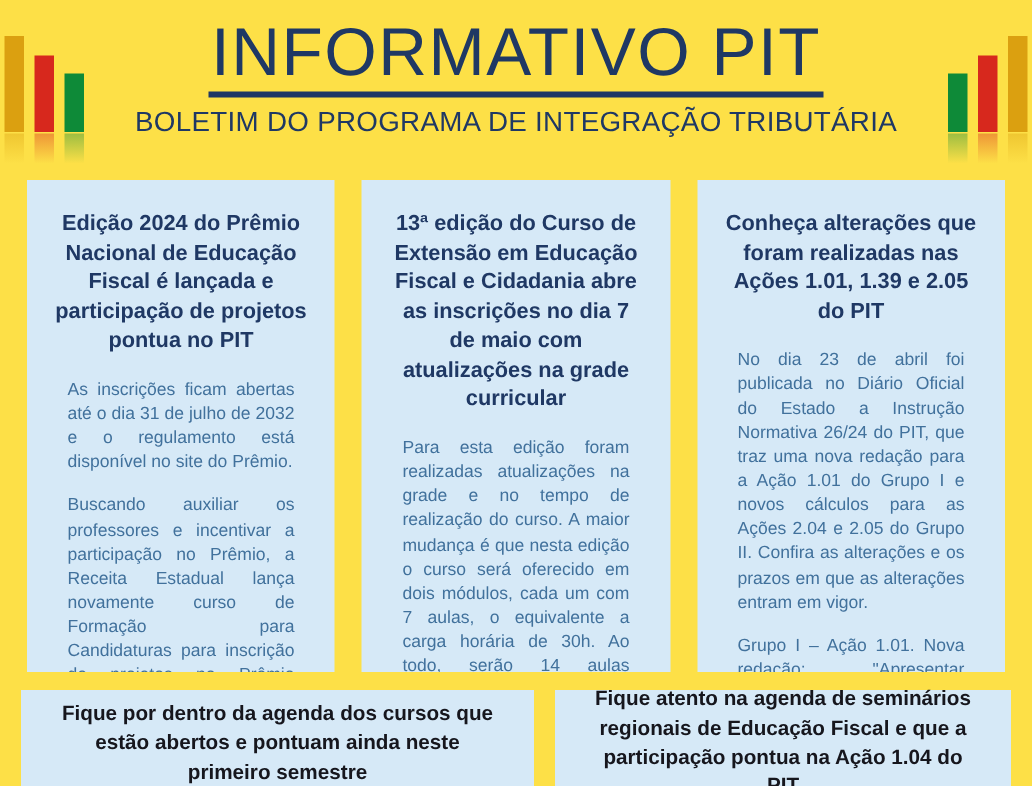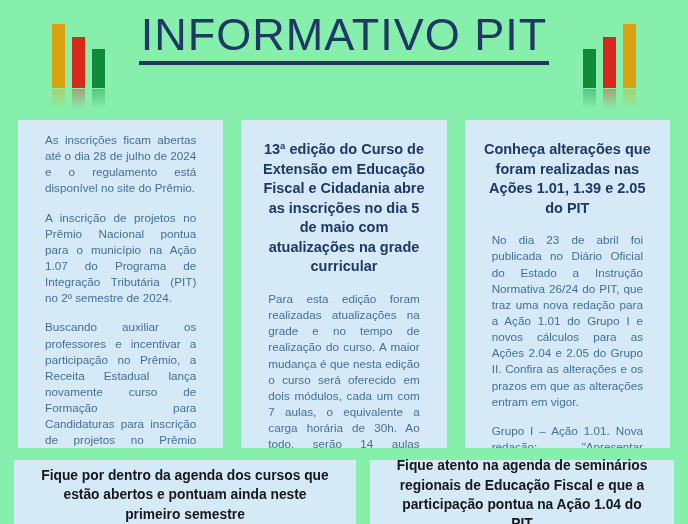--- a/index.html
+++ b/index.html
@@ -1,18 +1,18 @@
 <!DOCTYPE html>
 <html><head>
 <meta charset="utf-8">
 <style>
   html,body{margin:0;padding:0;background:#ffffff;}
   .page{
     width:688px;height:524px;box-sizing:border-box;position:relative;
-    background:#86efac;font-family:"Liberation Sans",sans-serif;overflow:hidden;
+    background:#fde047;font-family:"Liberation Sans",sans-serif;overflow:hidden;
   }
   
   .header{
     display:flex;justify-content:center;align-items:flex-start;
     gap:34px;padding-top:12px;height:100px;
   }
   .logo{display:flex;align-items:flex-end;gap:7px;height:68px;margin-top:8px;}
   .bar{position:relative;width:13px;}
   .bar::after{content:"";position:absolute;top:calc(100% + 1px);left:0;width:100%;height:20px;}
   .bar.gold{background:#DBA010;height:64px;}
@@ -61,39 +61,40 @@
 
   <div class="header">
     <div class="logo">
       <div class="bar gold"></div>
       <div class="bar red"></div>
       <div class="bar green"></div>
     </div>
 
     <div class="masthead">
       <div class="masthead-title">INFORMATIVO PIT</div>
+      <div class="masthead-subtitle">BOLETIM DO PROGRAMA DE INTEGRAÇÃO TRIBUTÁRIA</div>
     </div>
 
     <div class="logo">
       <div class="bar green"></div>
       <div class="bar red"></div>
       <div class="bar gold"></div>
     </div>
   </div>
 
   <div class="columns">
 
     <div class="panel">
-      <p>As inscrições ficam abertas até o dia 28 de julho de 2024 e o regulamento está disponível no site do Prêmio.</p>
-      <p>A inscrição de projetos no Prêmio Nacional pontua para o município na Ação 1.07 do Programa de Integração Tributária (PIT) no 2º semestre de 2024.</p>
+      <h2>Edição 2024 do Prêmio Nacional de Educação Fiscal é lançada e participação de projetos pontua no PIT</h2>
+      <p>As inscrições ficam abertas até o dia 31 de julho de 2032 e o regulamento está disponível no site do Prêmio.</p>
       <p>Buscando auxiliar os professores e incentivar a participação no Prêmio, a Receita Estadual lança novamente curso de Formação para Candidaturas para inscrição de projetos no Prêmio Nacional de Educação Fiscal...</p>
     </div>
 
     <div class="panel">
-      <h2>13ª edição do Curso de Extensão em Educação Fiscal e Cidadania abre as inscrições no dia 5 de maio com atualizações na grade curricular</h2>
+      <h2>13ª edição do Curso de Extensão em Educação Fiscal e Cidadania abre as inscrições no dia 7 de maio com atualizações na grade curricular</h2>
       <p>Para esta edição foram realizadas atualizações na grade e no tempo de realização do curso. A maior mudança é que nesta edição o curso será oferecido em dois módulos, cada um com 7 aulas, o equivalente a carga horária de 30h. Ao todo, serão 14 aulas assíncronas, além da palestra magna, intercaladas com aulas síncronas para esclarecer dúvidas e promover o debate sobre o tema. Considerando estas alterações, o aluno terá mais tempo para acompanhar o curso, que encerra em dezembro.</p>
     </div>
 
     <div class="panel">
       <h2>Conheça alterações que foram realizadas nas Ações 1.01, 1.39 e 2.05 do PIT</h2>
       <p>No dia 23 de abril foi publicada no Diário Oficial do Estado a Instrução Normativa  26/24 do PIT, que traz uma nova redação para a Ação 1.01 do Grupo I e novos cálculos para as Ações 2.04 e 2.05 do Grupo II. Confira as alterações e os prazos em que as alterações entram em vigor.</p>
       <p>Grupo I – Ação 1.01. Nova redação: "Apresentar documento com o planejamento semestral das ações do PEF, especificando pelo menos 4 (quatro) ações a realizar, o nome dos servidores responsáveis e os prazos (valor da ação: 3 pontos)." Grupo II – Ações 2.04 e 2.05. Na ação 2.05 foi alterada a fórmula do cálculo da média da quantidade...</p>
     </div>
 
   </div>

